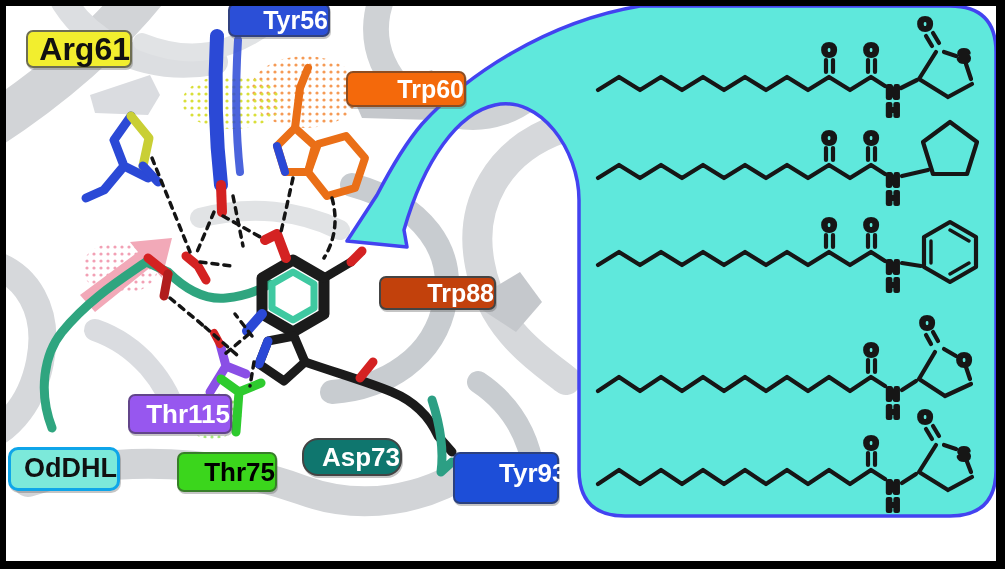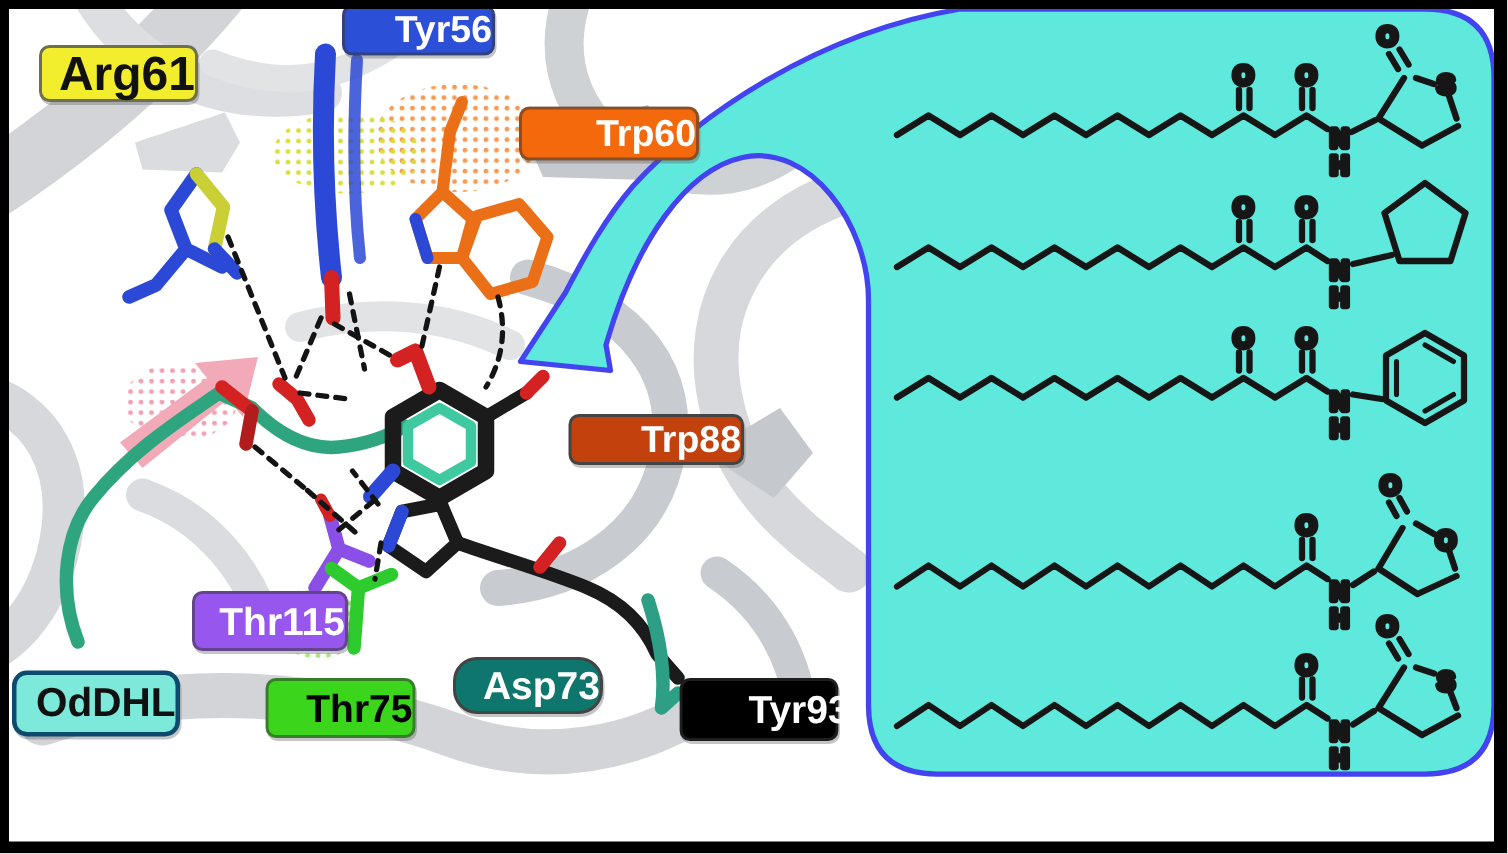--- a/index.html
+++ b/index.html
@@ -8,24 +8,24 @@
   .frame{position:absolute;inset:0;border:6px solid #000;border-right-width:9px;border-bottom-width:8px;pointer-events:none;z-index:50;}
   svg.scene{position:absolute;left:0;top:0;z-index:1;}
   .label{position:absolute;z-index:20;box-sizing:border-box;text-align:right;font-weight:bold;
          border-radius:7px;border:2px solid rgba(55,55,55,.55);box-shadow:1px 2px 0 rgba(90,90,90,.35);}
   .lab-arg61 {left:26px; top:30px; width:106px;height:38px;font-size:32px;line-height:34px;background:#f2ee2e;color:#111;border-color:#6e6e52;}
   .lab-tyr56 {left:228px;top:3px;  width:102px;height:34px;font-size:25px;line-height:30px;background:#2b4fd7;color:#fff;}
   .lab-trp60 {left:346px;top:71px; width:120px;height:36px;font-size:25px;line-height:32px;background:#f4690b;color:#fff;}
   .lab-ser129{left:16px; top:182px;width:104px;height:37px;font-size:25px;line-height:33px;background:#ee1212;color:#fff;}
   .lab-trp88 {left:379px;top:276px;width:117px;height:34px;font-size:25px;line-height:30px;background:#c2410c;color:#fff;border-color:#444;}
   .lab-thr115{left:92px; top:394px;width:104px;height:40px;font-size:26px;line-height:36px;background:#9757ef;color:#fff;margin-left:36px;}
-  .lab-oddhl {left:8px;  top:447px;width:112px;height:44px;font-size:27px;line-height:37px;background:#7ce9da;color:#111;border:3px solid #0c4a6e;border-radius:10px;}
+  .lab-oddhl {left:8px;  top:447px;width:112px;height:44px;font-size:27px;line-height:37px;background:#7ce9da;color:#111;border:3px solid #0ea5e9;border-radius:10px;}
   .lab-thr75 {left:177px;top:452px;width:100px;height:40px;font-size:26px;line-height:36px;background:#3bd61c;color:#000000;}
   .lab-asp73 {left:302px;top:438px;width:100px;height:38px;font-size:26px;line-height:34px;background:#0f766e;color:#fff;border-color:#444;border-radius:16px;}
-  .lab-tyr93 {left:453px;top:452px;width:106px;height:42px;font-size:26px;line-height:38px;background:#000000;color:#fff;padding-left:44px;}
+  .lab-tyr93 {left:453px;top:452px;width:106px;height:52px;font-size:26px;line-height:38px;background:#1d4ed8;color:#fff;padding-left:44px;}
   .caption{position:absolute;left:30px;top:508px;width:520px;height:54px;z-index:20;
            text-align:center;font-size:42px;color:#141414;letter-spacing:0px;}
   .caption .it{font-style:italic;}
   .atom{font-family:"Liberation Sans", sans-serif;font-weight:bold;font-size:17px;fill:#141414;text-anchor:middle;}
 </style>
 </head>
 <body>
 
 <div class="stage">
 

